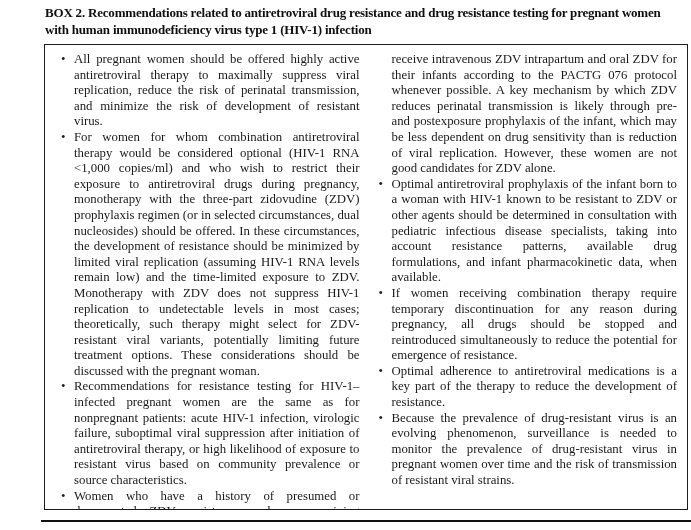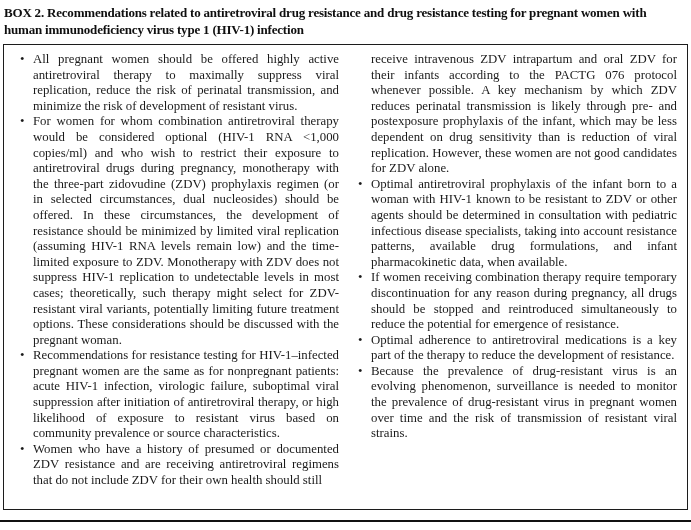--- a/index.html
+++ b/index.html
@@ -9,20 +9,21 @@
   }
   .page {
     position: relative;
     width: 691px;
     height: 530px;
     box-sizing: border-box;
     background: #ffffff;
     font-family: "Liberation Serif", serif;
     color: #141414;
     overflow: hidden;
+    padding-left: 41px;
   }
   .box-title {
     margin: 5px 4px 6px 4px;
     font-size: 13px;
     font-weight: bold;
     line-height: 16.5px;
     letter-spacing: -0.2px;
     color: #0f0f0f;
     text-align: left;
   }

